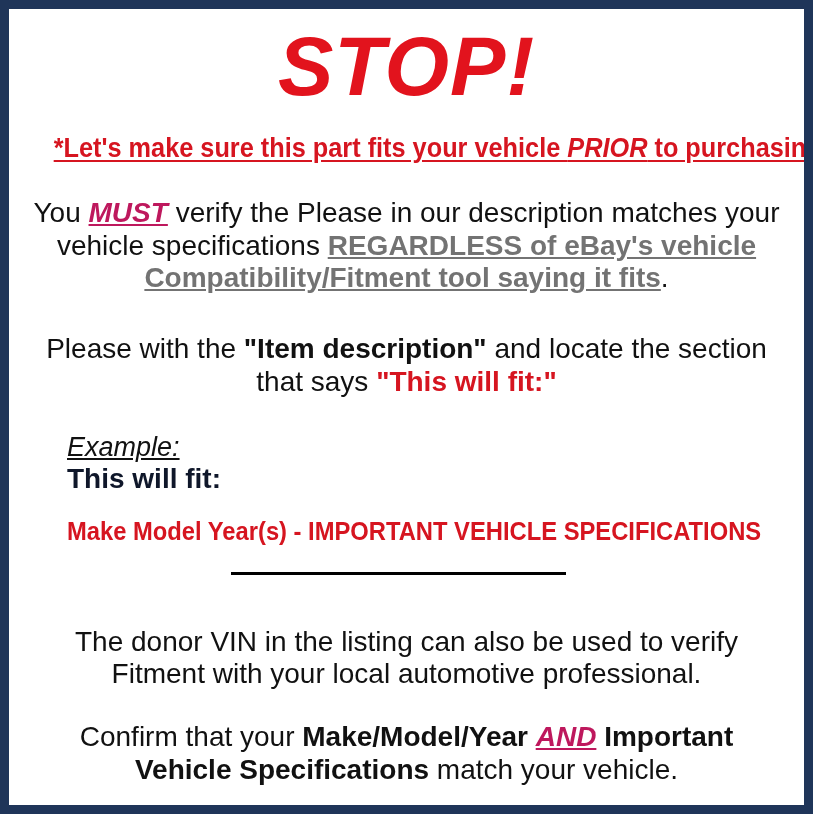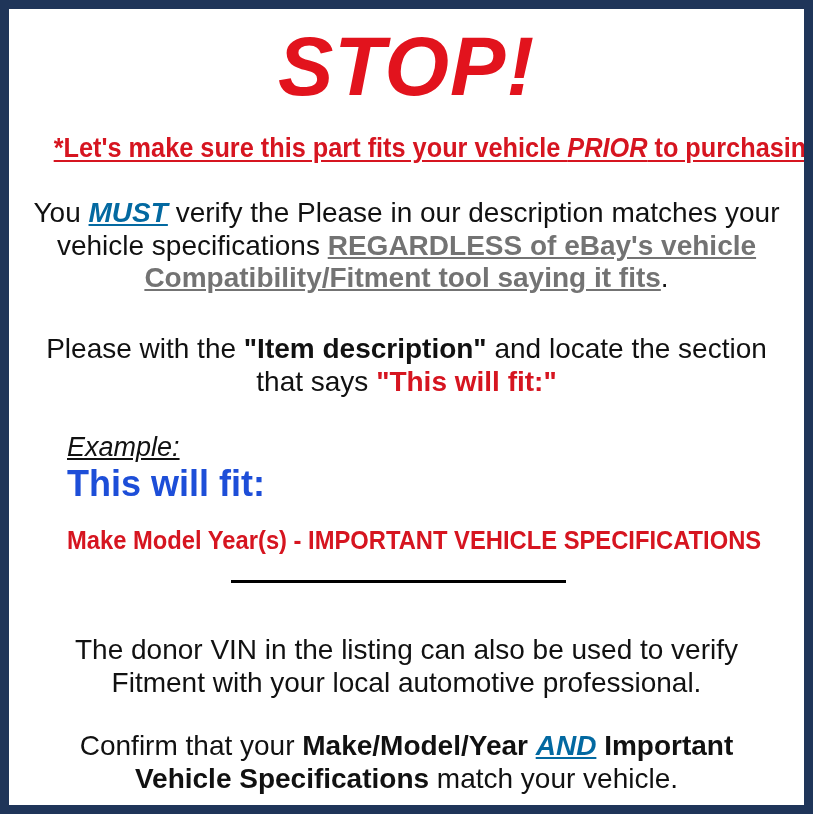--- a/index.html
+++ b/index.html
@@ -82,21 +82,21 @@
     color: #d61520;
     font-weight: bold;
   }
   .rbu {              
     color: #737373;
     font-weight: bold;
     text-decoration: underline;
     text-underline-offset: 2px;
   }
   .rbiu {             
-    color: #0369a1;
+    color: #be185d;
     font-weight: bold;
     font-style: italic;
     text-decoration: underline;
     text-underline-offset: 2px;
   }
   .kb {               
     font-weight: bold;
     color: #111111;
   }
 
@@ -111,23 +111,23 @@
     font-style: italic;
     font-weight: normal;
     font-size: 27px;
     line-height: 1.1;
     text-decoration: underline;
     text-underline-offset: 2px;
     display: inline-block;
   }
   .example-fit {
     margin-top: 2px;
-    color: #1d4ed8;
-    font-weight: bold;
-    font-size: 36px;
+    color: #0f172a;
+    font-weight: bold;
+    font-size: 28px;
     line-height: 1.1;
   }
   .example-spec {
     margin-top: 23px;
     color: #d61520;
     font-weight: bold;
     font-size: 25px;
     line-height: 1.1;
     white-space: nowrap;
     transform: scaleX(0.95);

